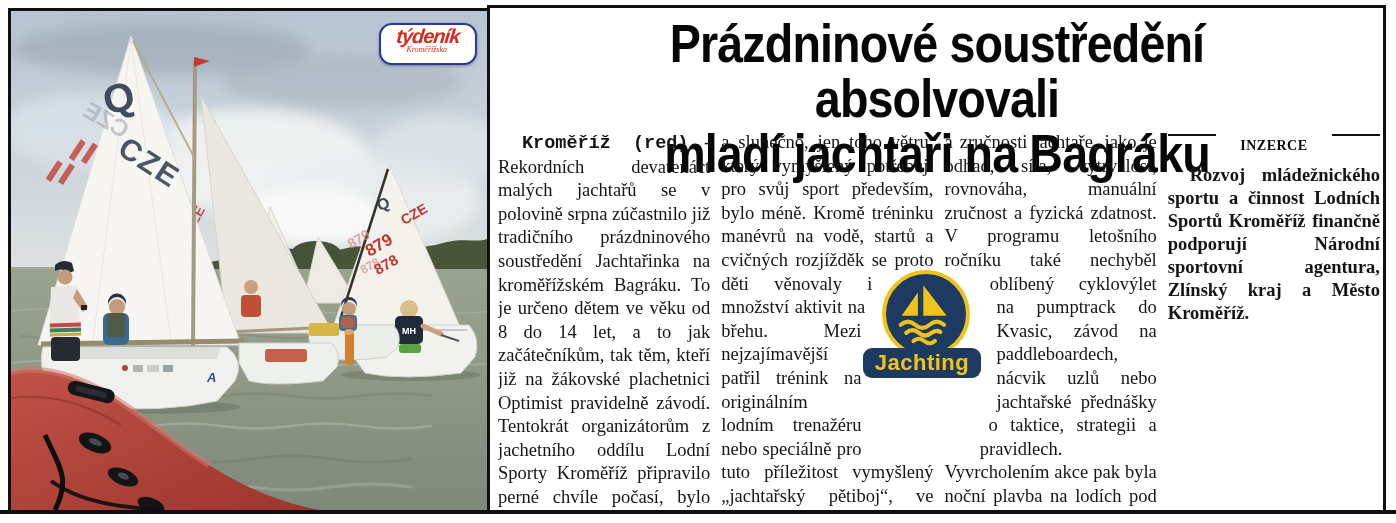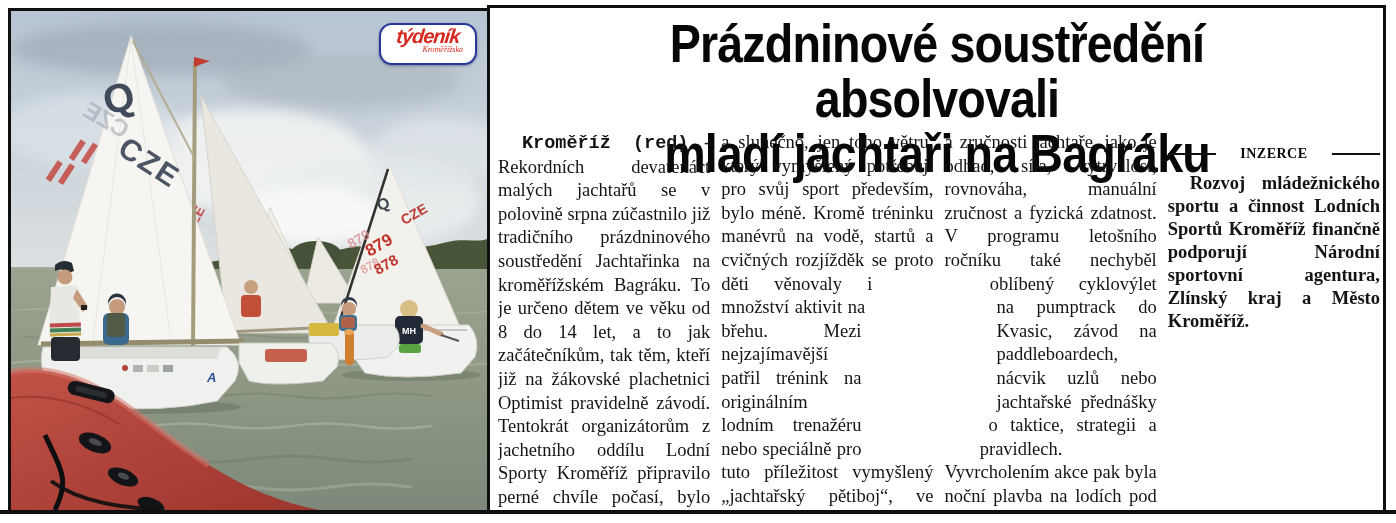--- a/index.html
+++ b/index.html
@@ -13,36 +13,36 @@
   
   #photo{position:absolute;left:8px;top:8px;width:476px;height:499px;
          border:3px solid #101010;background:#c9d2da;overflow:hidden;}
   #photo svg{display:block;width:476px;height:499px;}
   #masthead{position:absolute;right:10px;top:12px;width:98px;height:42px;background:#fff;
             border:2px solid #27379b;border-radius:13px;box-shadow:0 1px 3px rgba(40,40,90,.45);
             box-sizing:border-box;}
   .mh-title{color:#d6281e;font-family:"Liberation Sans",sans-serif;font-style:italic;font-weight:bold;
             font-size:20px;line-height:22px;text-align:center;letter-spacing:-1px;transform:skewX(-6deg);}
   .mh-sub{color:#d6281e;font-family:"Liberation Serif",serif;font-style:italic;font-size:8px;
-          text-align:right;margin:-2px 12px 0 0;}
+          text-align:right;margin:-2px 28px 0 0;}
   
   #headline{position:absolute;left:492px;top:16px;width:890px;text-align:center;color:#070707;
             font-family:"Liberation Sans",sans-serif;font-weight:bold;font-size:53px;line-height:55px;
             letter-spacing:-1px;transform:scaleX(.88);transform-origin:50% 0;}
   
   #cols{position:absolute;left:498px;top:131px;width:882px;height:381px;display:flex;gap:11px;overflow:hidden;}
   .col{flex:1;font-size:18.5px;line-height:23.6px;text-align:justify;color:#141414;}
   .col p{margin:0;}
   .lead{text-indent:24px;}
   .lead b{font-weight:bold;font-family:Liberation Mono, monospace;}
   .wrap-r{float:right;width:72px;height:170px;
           shape-outside:polygon(25% 0, 100% 0, 100% 100%, 0 100%, 0 35%);}
   .wrap-l{float:left;width:52px;height:192px;
           shape-outside:polygon(0 0, 14px 0, 52px 30%, 52px 75%, 34px 100%, 0 100%);}
-  .inz-head{display:flex;align-items:center;gap:24px;margin-top:11px;}
+  .inz-head{display:flex;gap:24px;margin-top:3px;}
   .inz-line{flex:1;height:2px;background:#111;}
   .inz-label{font-weight:bold;font-size:14px;letter-spacing:.5px;color:#0a0a0a;}
   .inz-text{font-weight:bold;text-indent:22px;margin-top:6px !important;line-height:23px !important;}
   
   #badge{position:absolute;left:863px;top:270px;width:125px;height:112px;}
   .badge-circle{position:absolute;left:19px;top:0;width:88px;height:88px;border-radius:50%;
                 background:#1d3b60;border:4px solid #f2c21c;box-sizing:border-box;}
   .badge-circle svg{position:absolute;left:4px;top:4px;}
   .badge-pill{position:absolute;left:0;top:78px;width:118px;height:30px;background:#1d3b60;
               border-radius:9px;color:#f2c21c;font-family:"Liberation Sans",sans-serif;
@@ -266,14 +266,28 @@
     <div class="col">
       <div class="inz-head">
         <span class="inz-line"></span>
         <span class="inz-label">INZERCE</span>
         <span class="inz-line"></span>
       </div>
       <p class="inz-text">Rozvoj mládežnického sportu a činnost Lodních Sportů Kroměříž finančně podporují Národní sportovní agentura, Zlínský kraj a Město Kroměříž.</p>
     </div>
   </div>
 
+  <div id="badge">
+    <div class="badge-circle">
+      <svg width="72" height="72" viewBox="0 0 80 80">
+        <polygon points="31,16 31,42 13,42" fill="#f2c21c"></polygon>
+        <polygon points="37,8 37,42 63,42" fill="#f2c21c"></polygon>
+        <g stroke="#f2c21c" stroke-width="4.5" fill="none" stroke-linecap="round">
+          <path d="M12,52 q8,-7 16,0 q8,7 16,0 q8,-7 16,0"></path>
+          <path d="M18,61 q7,-6 14,0 q7,6 14,0 q5,-4 10,-1"></path>
+          <path d="M26,70 q6,-5 12,0 q6,5 12,0"></path>
+        </g>
+      </svg>
+    </div>
+    <div class="badge-pill">Jachting</div>
+  </div>
 
 </div>
 
 </body></html>

